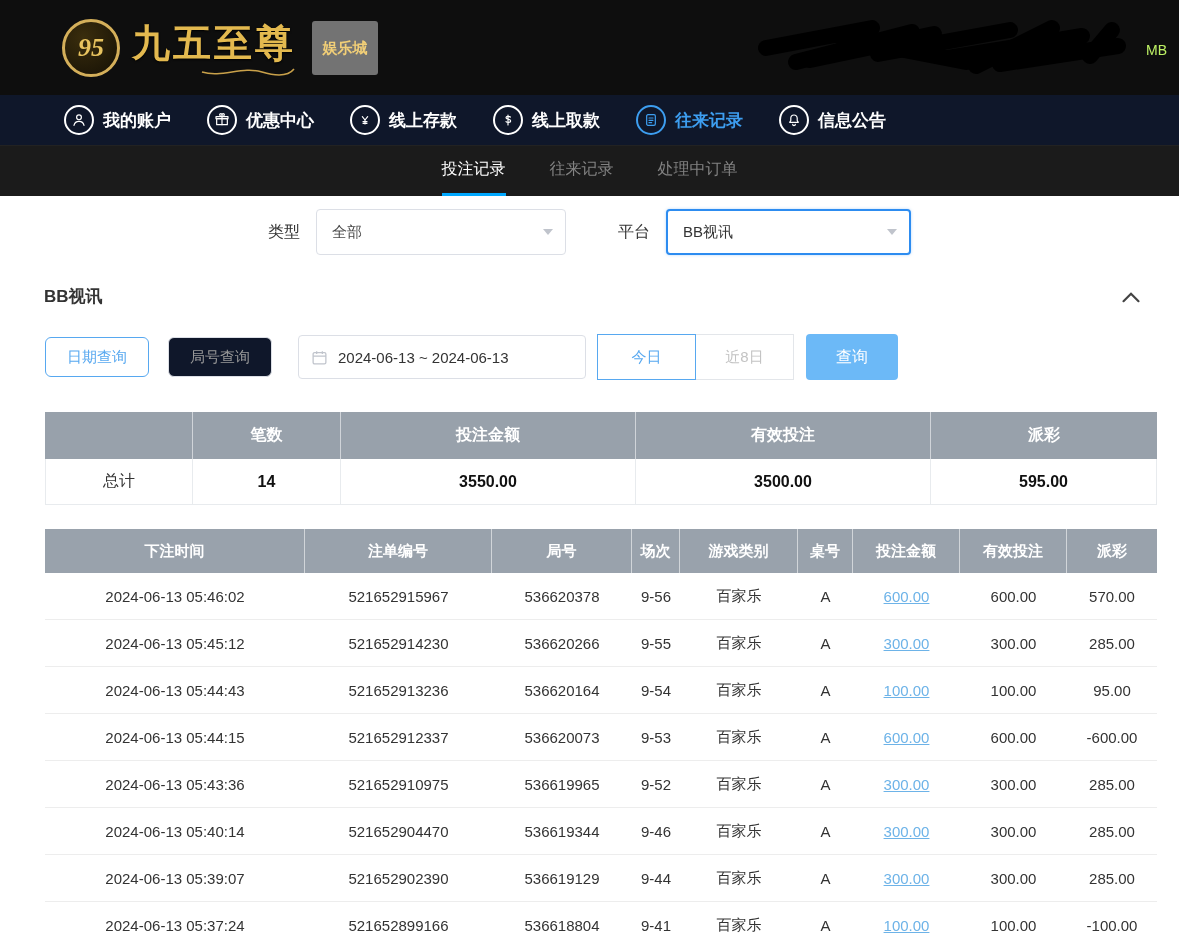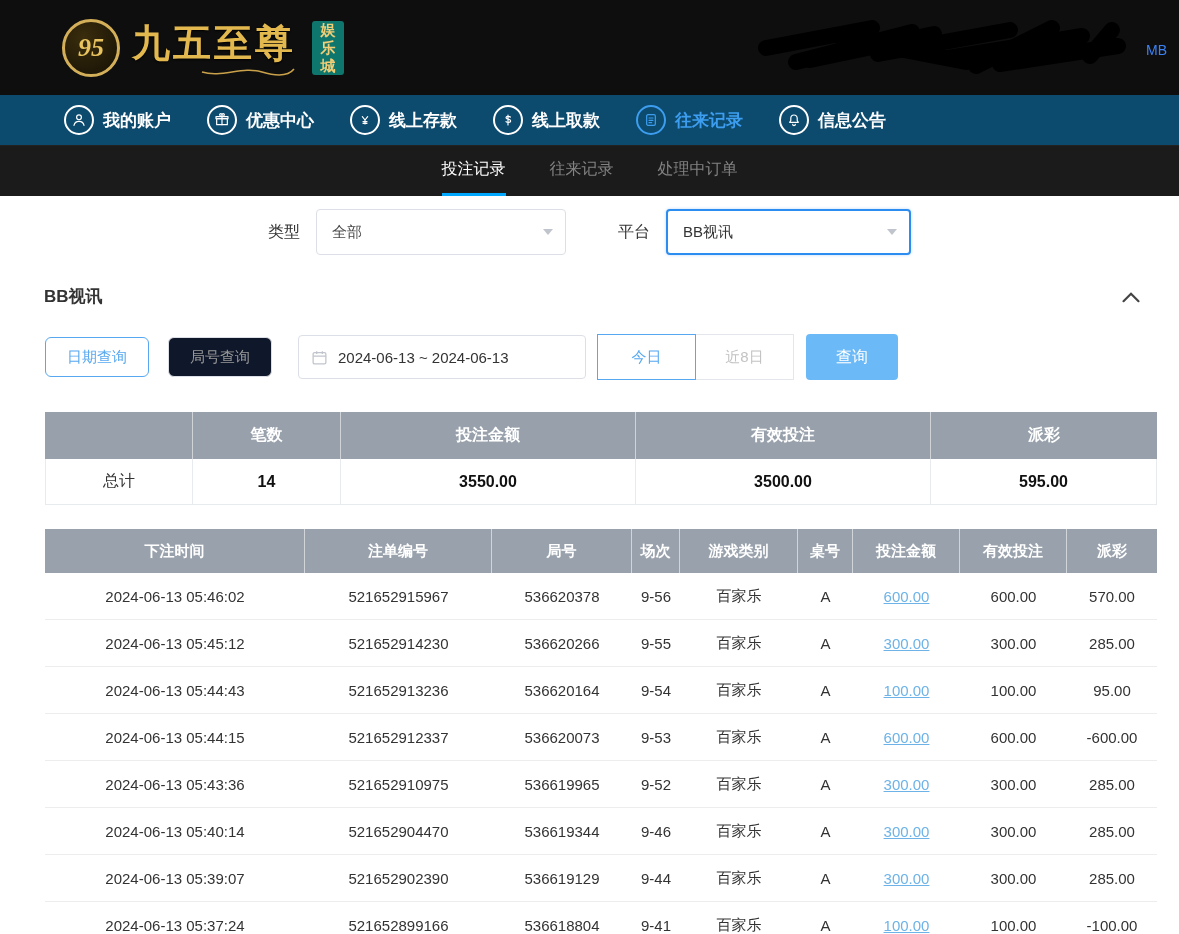--- a/index.html
+++ b/index.html
@@ -10,28 +10,28 @@
   .top-header { position:relative; height:95px; background:#0e0e0e; display:flex; align-items:center; padding-left:62px; }
   .logo { display:flex; align-items:center; gap:12px; }
   .logo-emblem { width:58px; height:58px; border-radius:50%; border:3px solid #d4af5a;
     background:radial-gradient(circle at 35% 30%, #3a2d0d, #151005); color:#e8c35f;
     display:flex; align-items:center; justify-content:center;
     font:italic bold 26px "Liberation Serif","DejaVu Serif",serif; }
   .logo-text-wrap { display:flex; flex-direction:column; }
   .logo-title { color:#e3b94f; font-size:38px; font-weight:bold; letter-spacing:3px;
     font-family:"Liberation Serif","DejaVu Serif",serif; text-shadow:0 1px 2px #000;text-align:center; }
   .logo-flourish { align-self:flex-end; margin-top:-4px; }
-  .logo-badge { width:32px; height:54px; background:#0f766e; border-radius:3px; color:#f2cf77;
+  .logo-badge { width:66px; height:54px; background:#737373; border-radius:3px; color:#f2cf77;
     font-size:15px; font-weight:bold; line-height:18px; display:flex; align-items:center;
-    justify-content:center; text-align:center; padding:2px 14px; margin-left:4px; }
+    justify-content:center; text-align:center; padding:2px 6px; margin-left:4px; }
   .scribble { position:absolute; left:752px; top:16px; }
-  .currency { position:absolute; right:12px; top:42px; color:#3b82f6; font-size:14px; }
-
-  
-  .main-nav { height:51px; background:#0c4a6e; display:flex; align-items:center; padding-left:64px; gap:36px; border-bottom:1px solid #222; }
+  .currency { position:absolute; right:12px; top:42px; color:#bef264; font-size:14px; }
+
+  
+  .main-nav { height:51px; background:#0f172a; display:flex; align-items:center; padding-left:64px; gap:36px; border-bottom:1px solid #222; }
   .nav-item { display:flex; align-items:center; gap:9px; color:#fff; font-size:17px; font-weight:bold; cursor:pointer; white-space:nowrap; }
   .icon-circle { width:30px; height:30px; border:2px solid currentColor; border-radius:50%; display:flex; align-items:center; justify-content:center; flex:0 0 auto; }
   .icon-circle svg { stroke:currentColor; fill:none; stroke-width:1.8; stroke-linecap:round; stroke-linejoin:round; }
   .nav-item.active { color:#3d9ef0; }
 
   
   .sub-nav { height:50px; background:#1b1b1b; display:flex; justify-content:center; gap:44px; }
   .tab { line-height:46px; height:50px; font-size:16px; color:#828282; cursor:pointer; border-bottom:3px solid transparent; }
   .tab.active { color:#fff; border-bottom-color:#00a8ff; }
 

